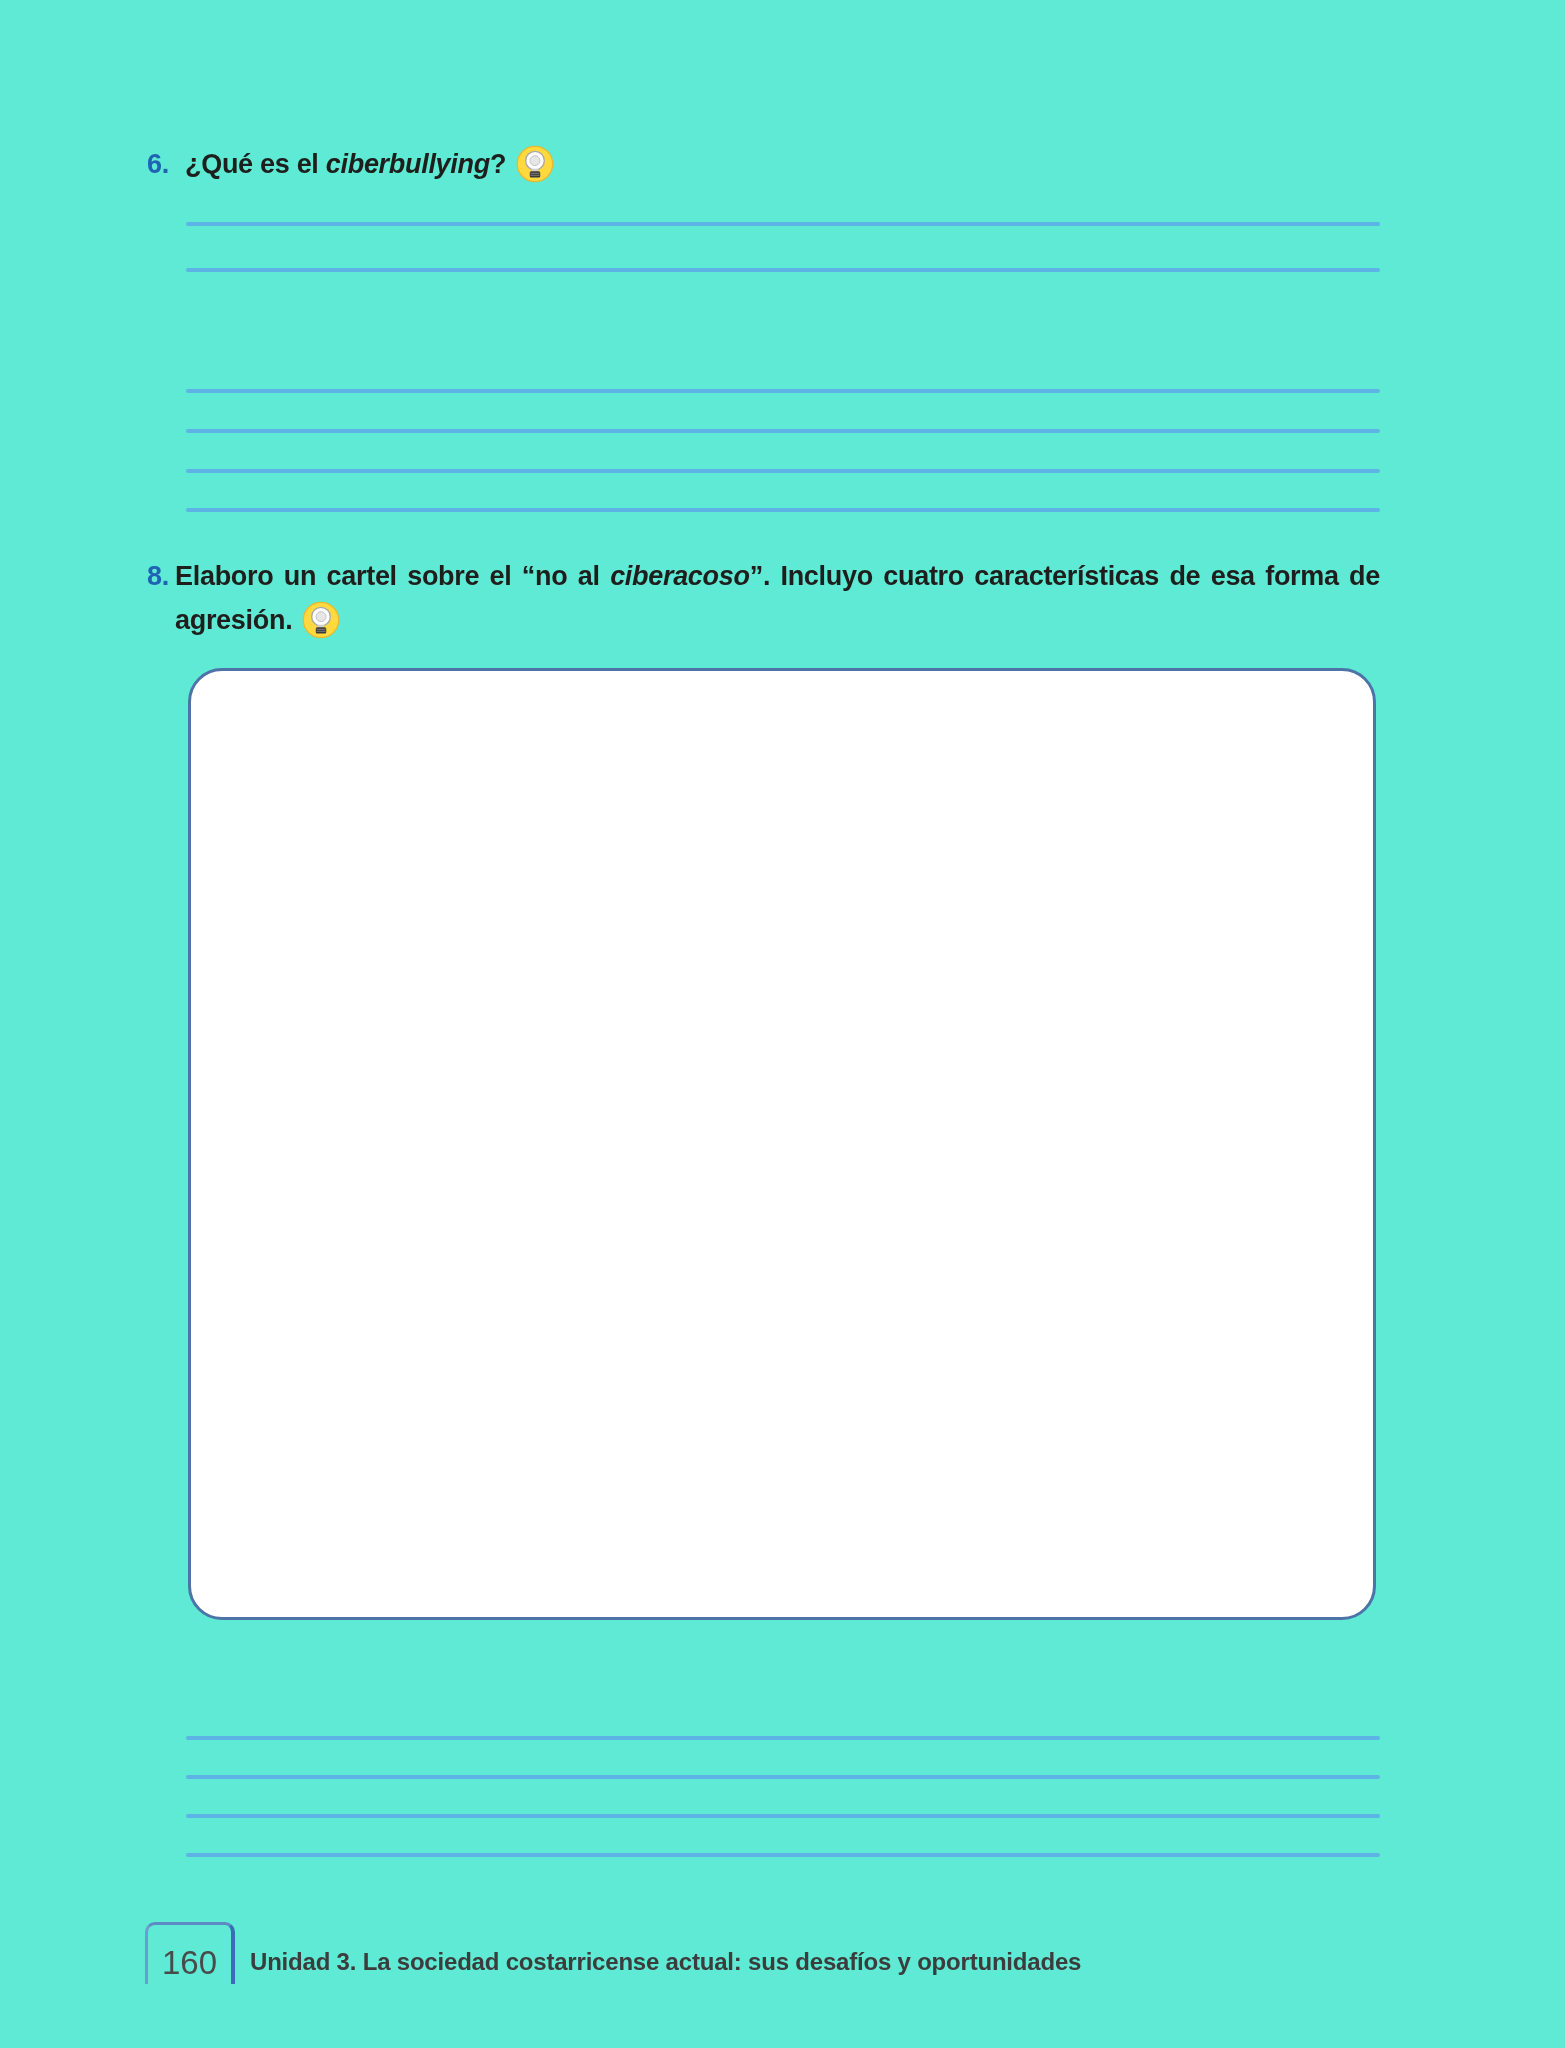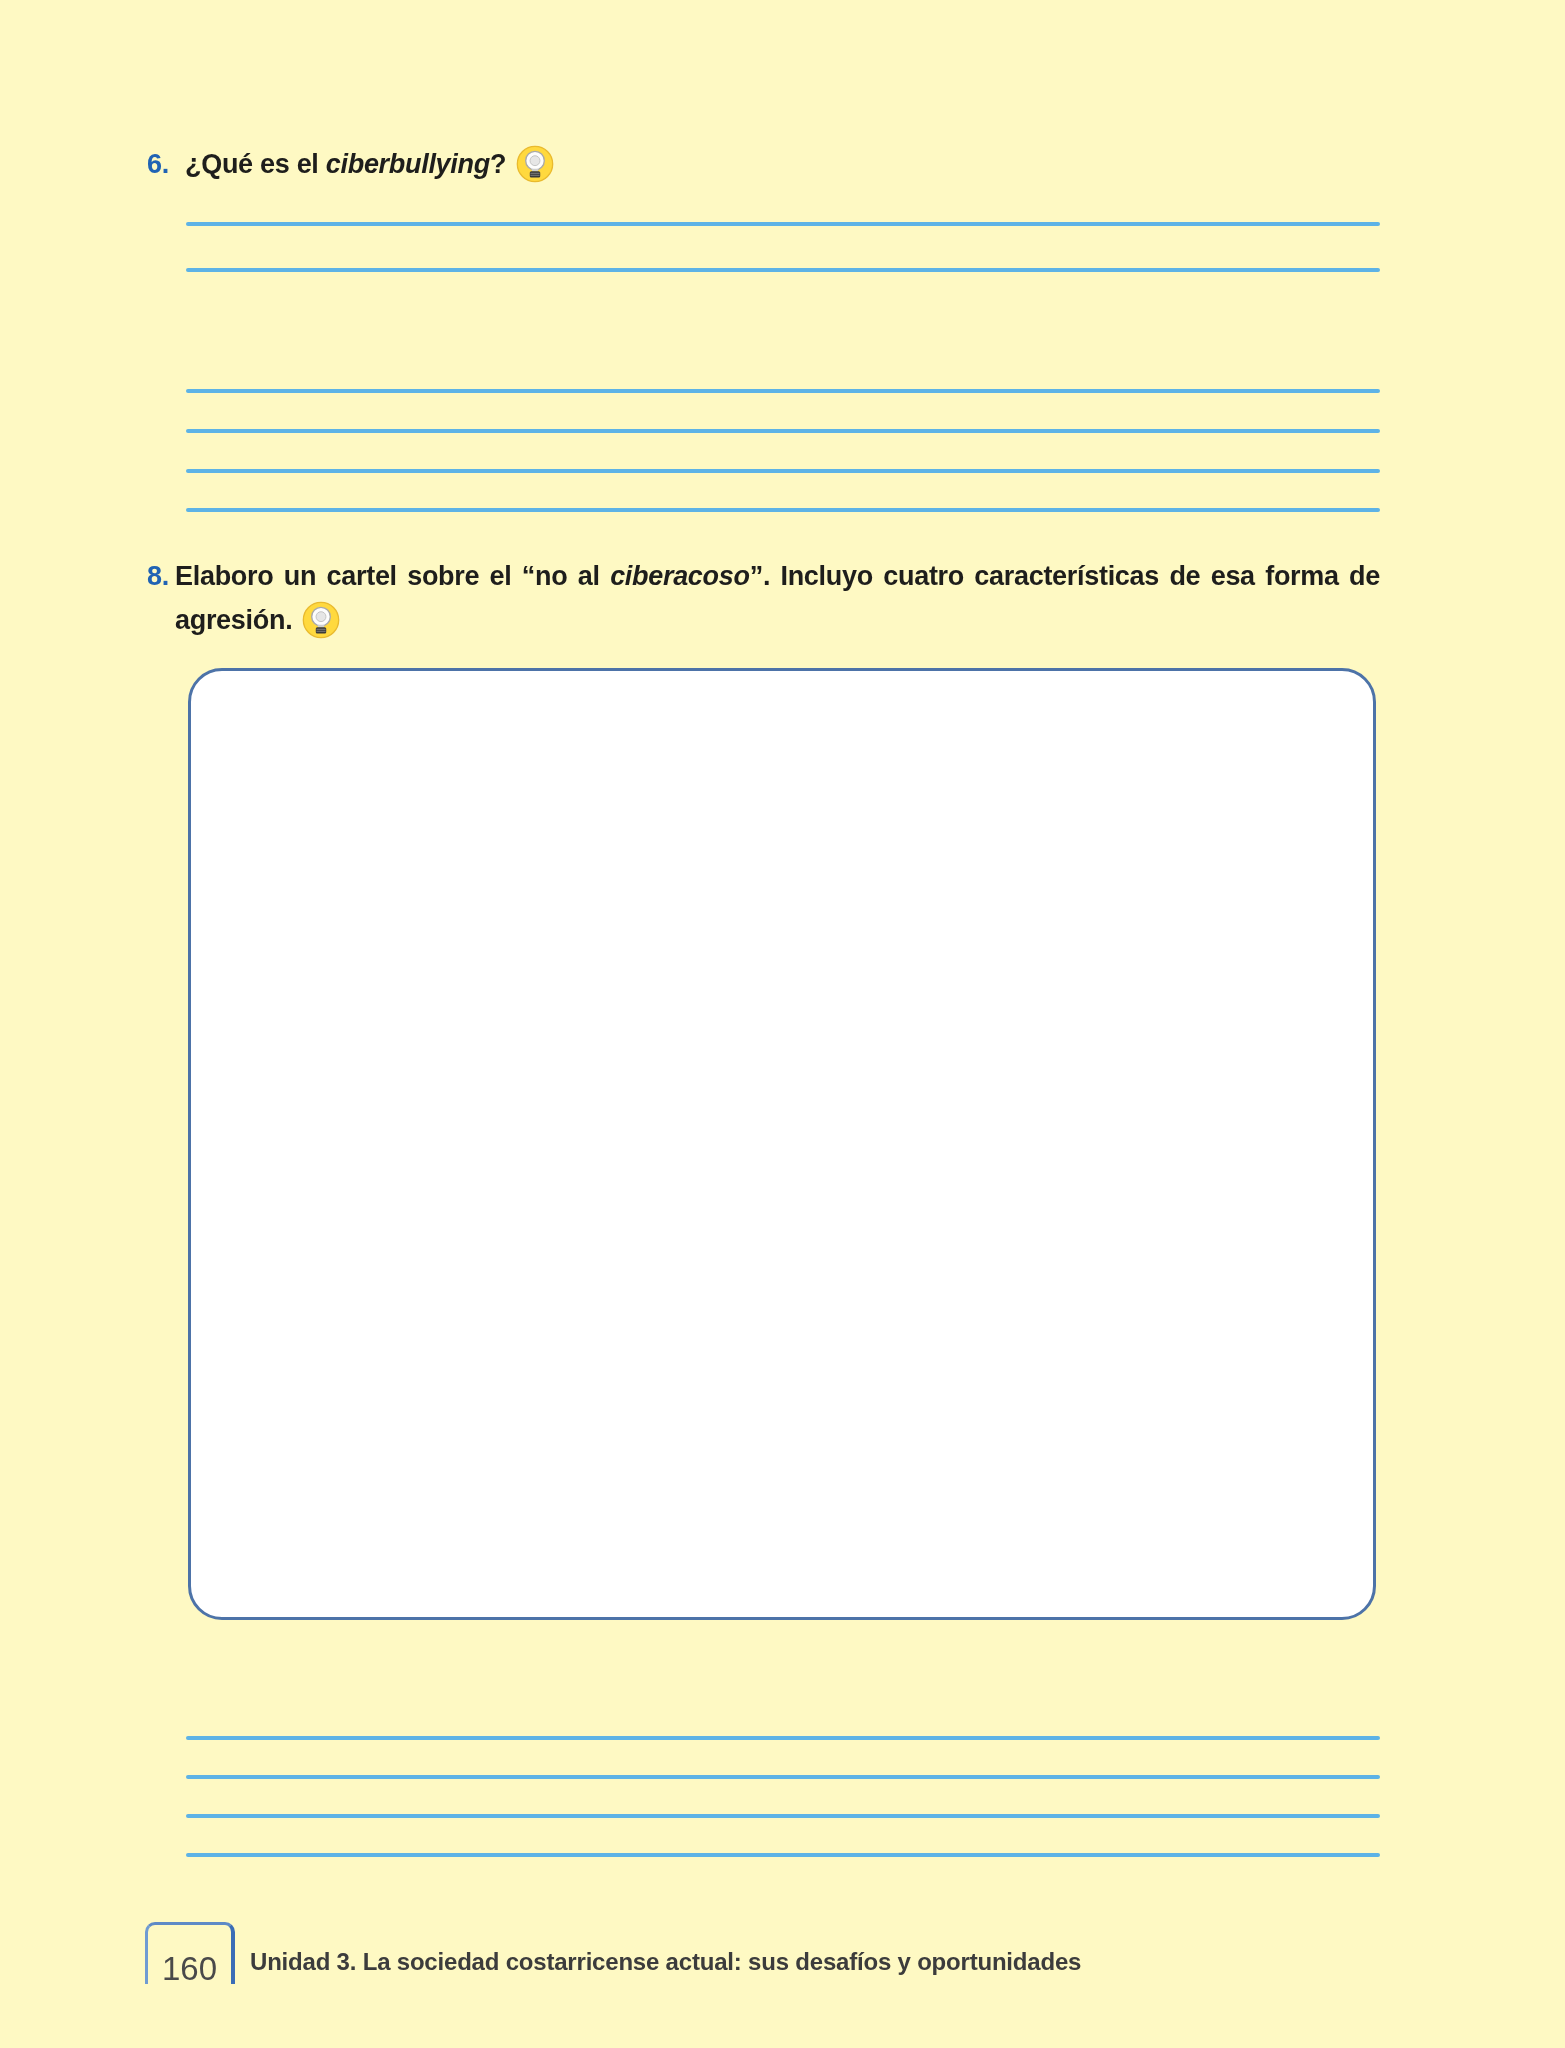--- a/index.html
+++ b/index.html
@@ -1,21 +1,21 @@
 <!DOCTYPE html>
 <html><head>
 <meta charset="utf-8">
 <style>
   * { margin: 0; padding: 0; box-sizing: border-box; }
   html, body { background: #ffffff; }
   .page {
     position: relative;
     width: 1565px;
     height: 2048px;
-    background: #fef9c3;
+    background: #5eead4;
     overflow: hidden;
     font-family: "Liberation Sans", "DejaVu Sans", sans-serif;
     color: #1e1e1c;
   }
   .q {
     position: absolute;
     left: 147px;
     font-size: 27px;
     font-weight: bold;
     letter-spacing: -0.3px;
@@ -63,21 +63,21 @@
     position: absolute;
     left: 145px;
     top: 1922px;
     width: 90px;
     height: 62px;
     border-top: 3px solid #5e8ac6;
     border-left: 3px solid #6f9bd2;
     border-right: 4px solid #3b6db6;
     border-radius: 10px 10px 0 0;
     text-align: center;
-    padding-top: 25px;
+    padding-top: 19px;
     font-size: 33px;
     font-weight: 400;
     color: #4a4a4a;
   }
   .footer-label {
     position: absolute;
     left: 250px;
     top: 1948px;
     font-size: 24px;
     font-weight: bold;

